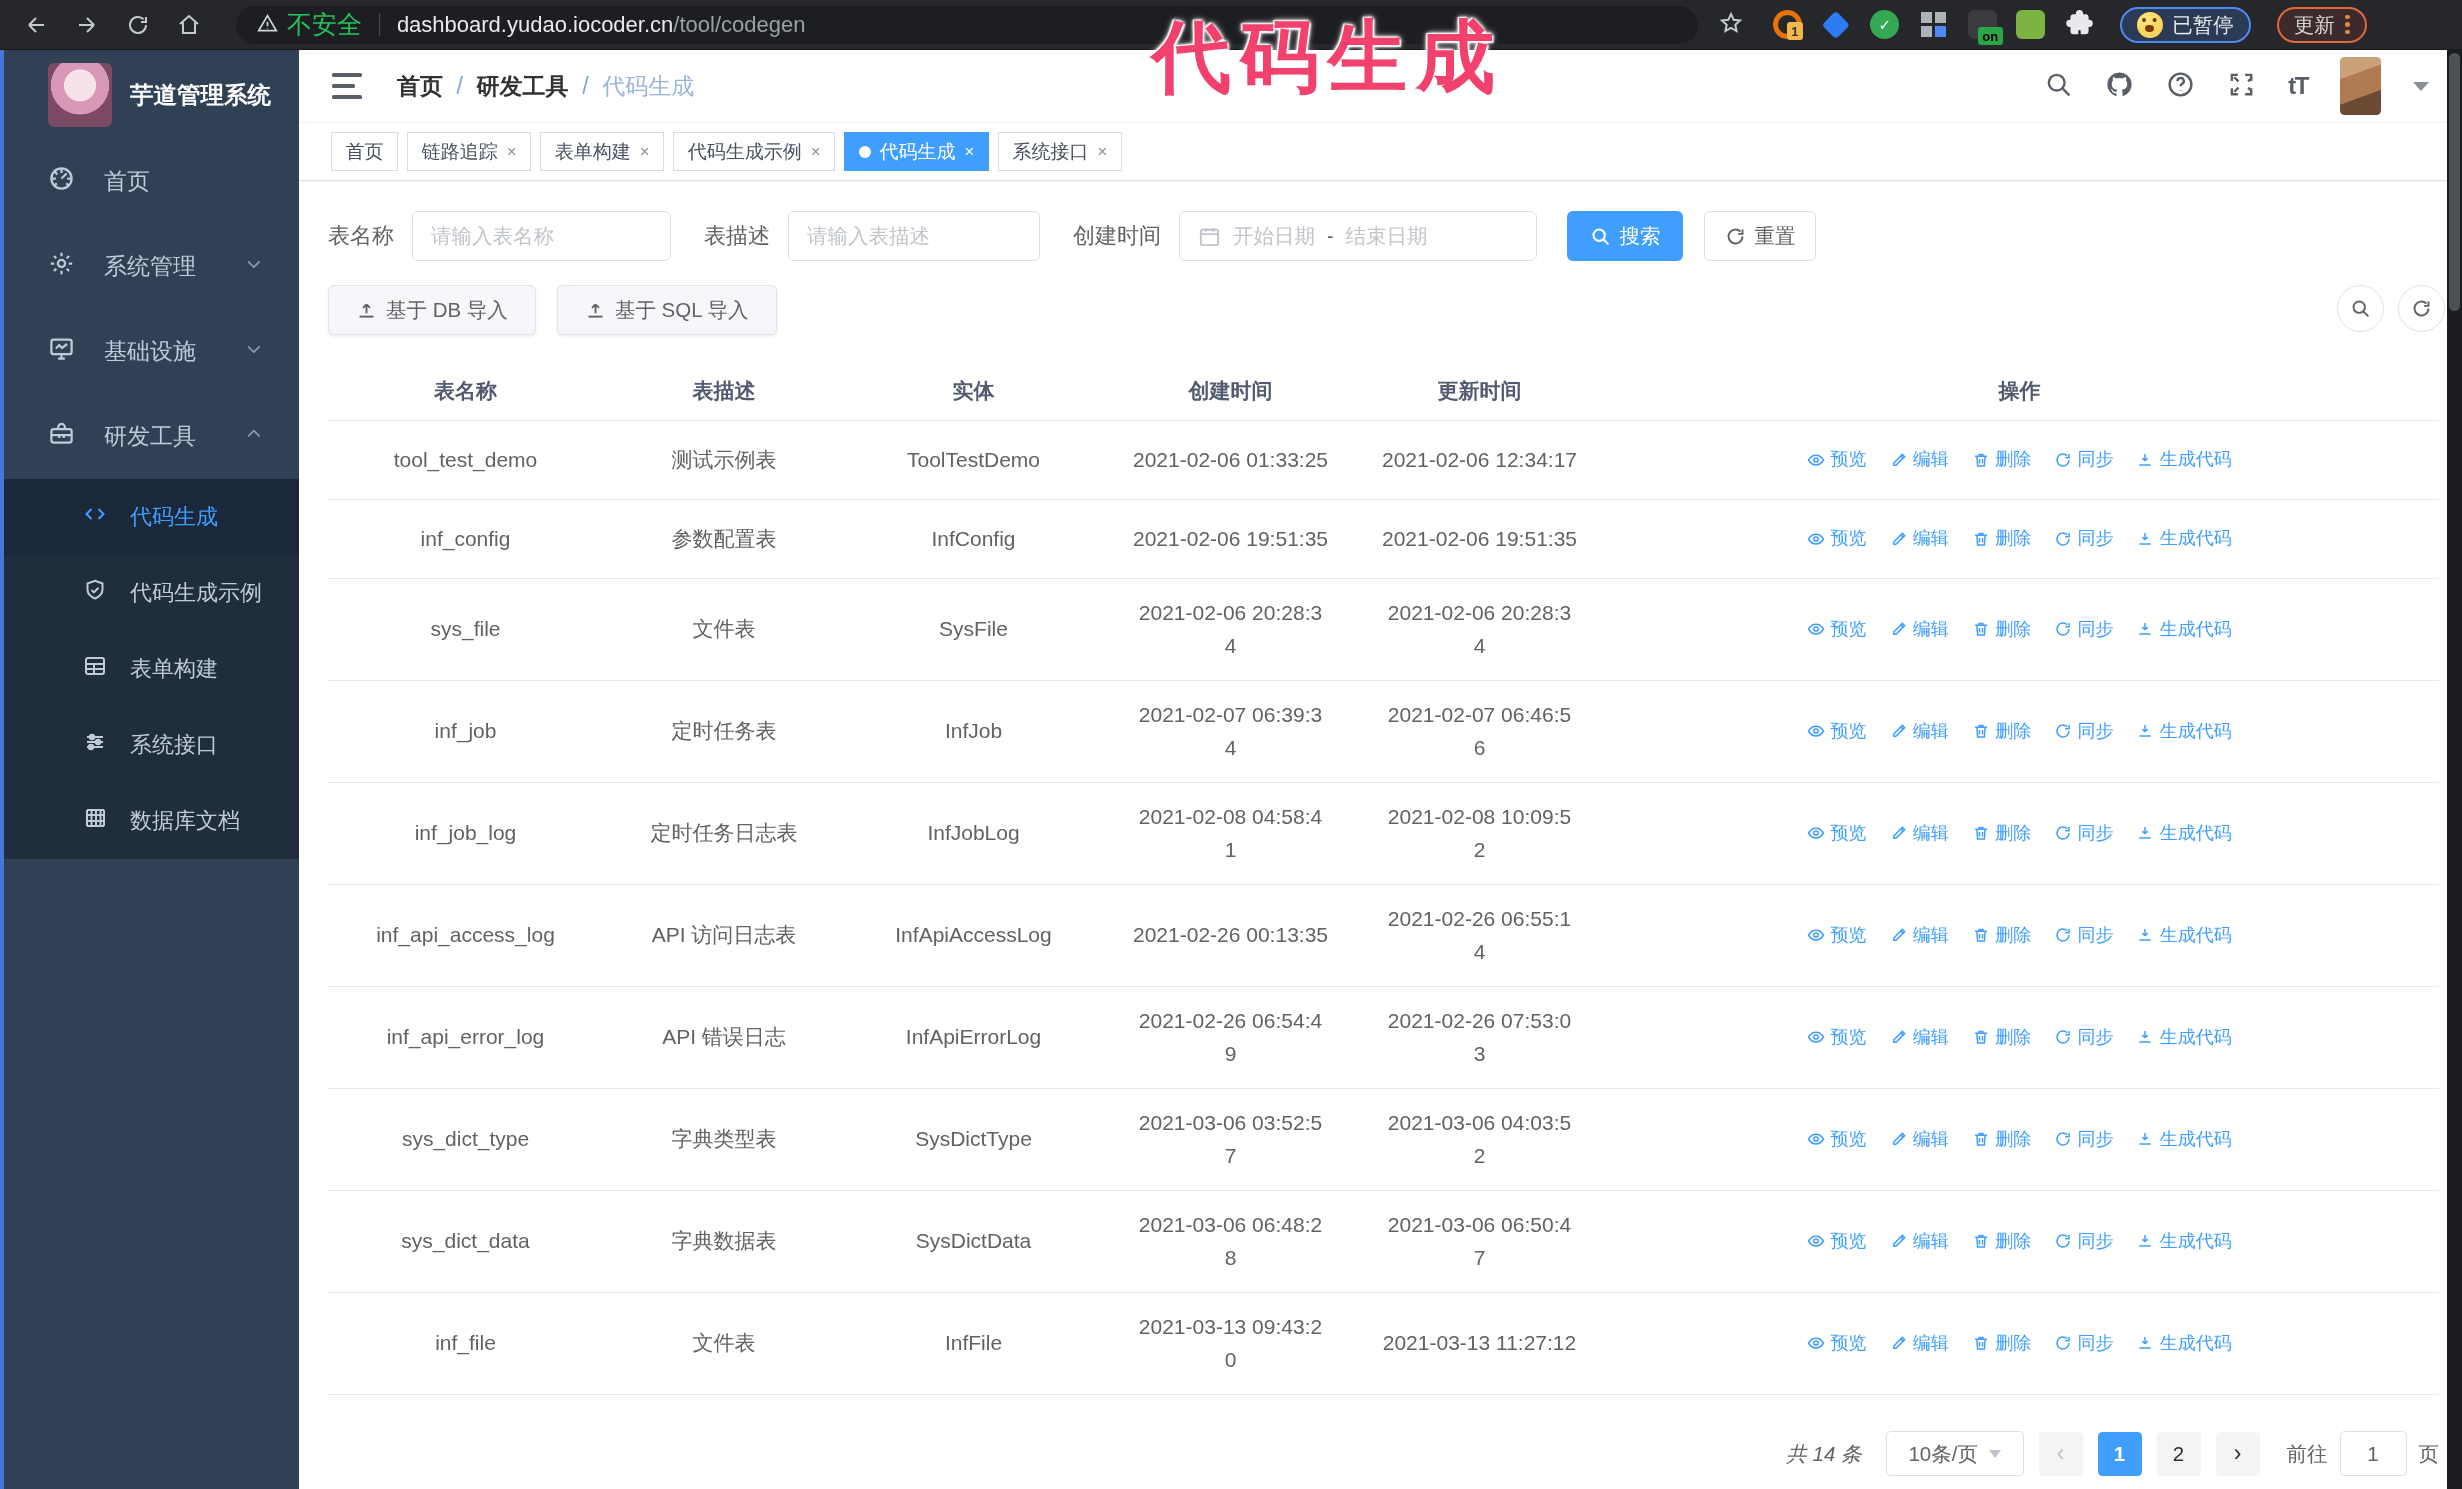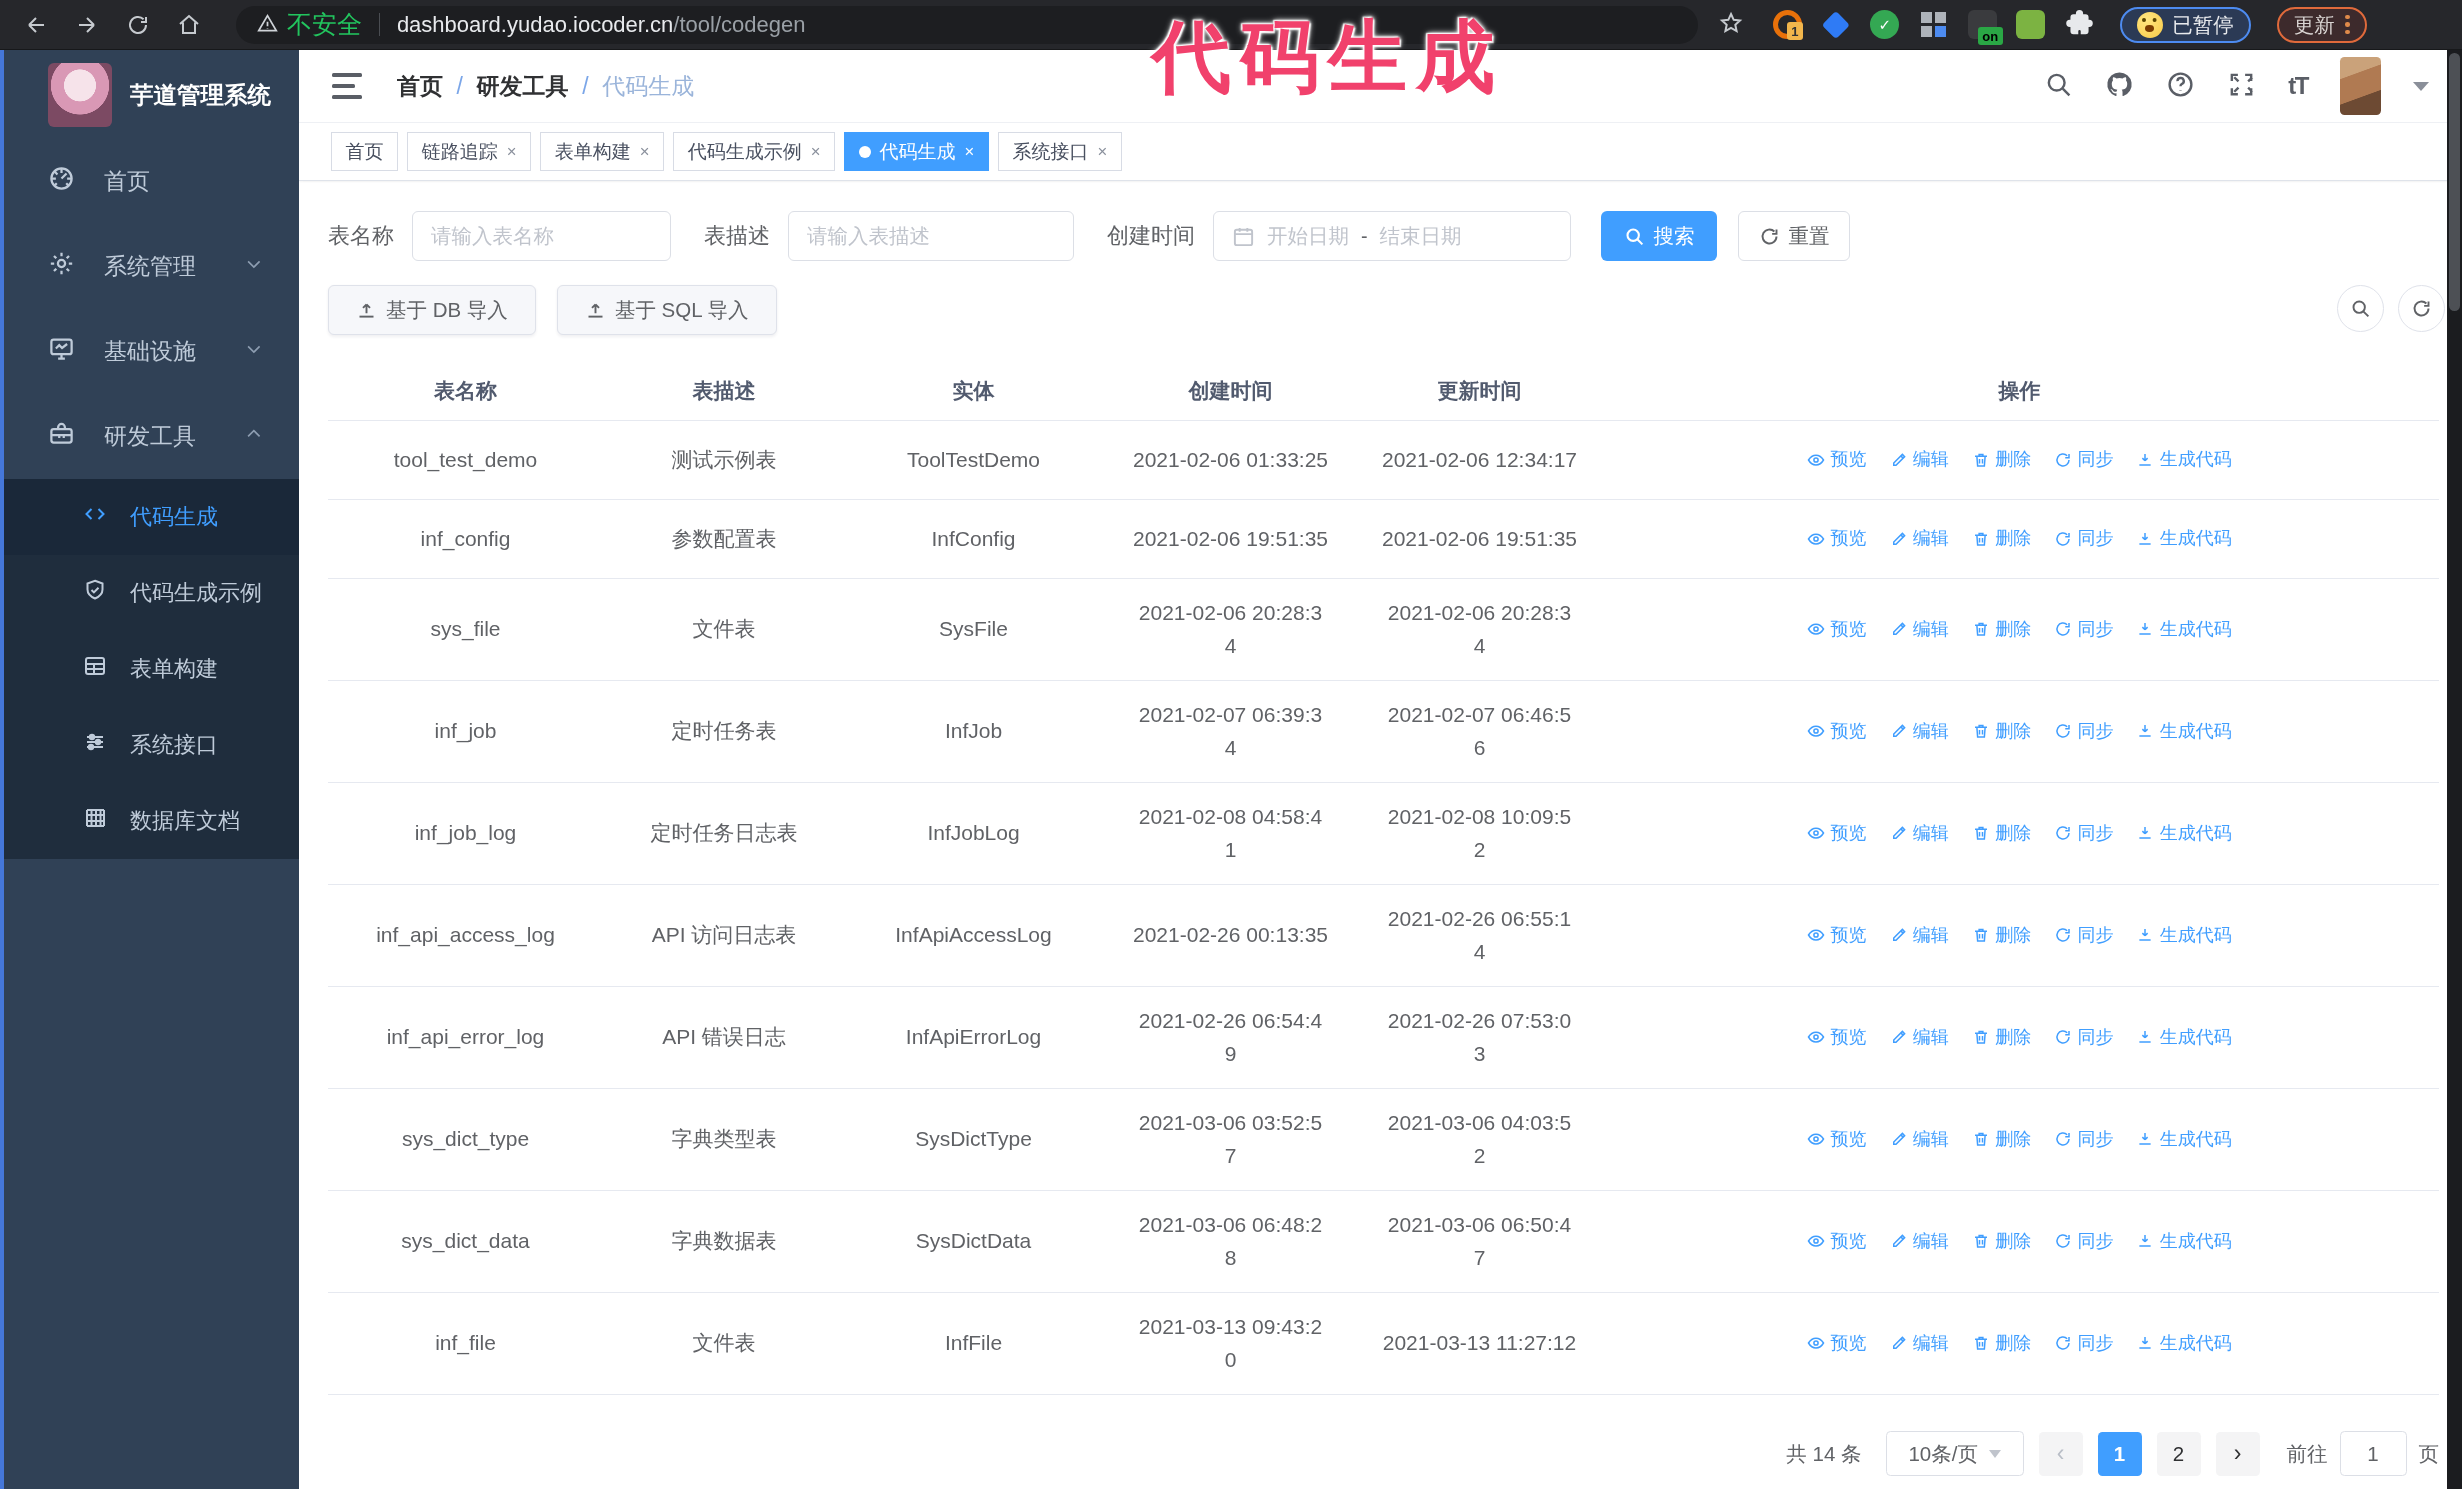--- a/index.html
+++ b/index.html
@@ -80,21 +80,21 @@
   .tag .dot { width:12px; height:12px; border-radius:50%; background:#fff; }
 
   .content { padding:30px 0 0 29px; }
 
   
   .filter-row { display:flex; align-items:center; height:50px; }
   .f-label { font-size:22px; color:#606266; margin-right:18px; white-space:nowrap; }
   .inputbox { height:50px; border:1.5px solid #dcdfe6; border-radius:6px; background:#fff; display:flex; align-items:center; padding:0 18px; }
   .inputbox .ph { color:#c0c4cc; font-size:20.5px; white-space:nowrap; }
   .w-name { width:259px; margin-right:33px; }
-  .w-desc { width:286px; margin-right:33px; }
+  .w-desc { width:252px; margin-right:33px; }
   .daterange { width:358px; gap:12px; margin-right:30px; }
   .daterange svg { width:23px; height:23px; color:#c0c4cc; flex:none; }
   .daterange .sep { color:#606266; font-size:19.7px; }
   .btn { height:50px; border-radius:6px; display:flex; align-items:center; justify-content:center; gap:9px; font-size:20.5px; cursor:pointer; border:1.5px solid transparent; white-space:nowrap; }
   .btn svg { width:21px; height:21px; }
   .btn.primary { background:#409EFF; color:#fff; width:116px; }
   .btn.plain { background:#fff; color:#606266; border-color:#dcdfe6; width:112px; margin-left:21px; }
   .btn.soft { background:#f6f7fa; color:#606266; border-color:#dfe2ea; padding:0 27px; box-shadow:0 1.5px 3px rgba(60,70,90,.08); }
 
   
@@ -109,21 +109,21 @@
   .tr { display:grid; grid-template-columns:275px 242px 257px 257px 241px 839px; border-top:1.5px solid #e6e9f0; align-items:center; }
   .tr.head { border-top:none; }
   .td { text-align:center; font-size:21px; color:#606266; white-space:pre-line; line-height:1.55; padding:0 7.6px; }
   .tr.head .td { font-weight:bold; color:#515a6e; }
   .actions { display:flex; align-items:center; justify-content:center; gap:23px; }
   .alink { display:flex; align-items:center; gap:5.3px; color:#409EFF; font-size:18px; cursor:pointer; white-space:nowrap;text-align:right; }
   .alink svg { width:18px; height:18px; }
 
   
   .pagination { width:2111px; margin-top:36px; display:flex; align-items:center; justify-content:flex-end; gap:15px; font-size:20.5px; color:#606266; }
-  .pg-total { margin-right:9px; }
+  .pg-total { margin-right:9px;font-style:italic; }
   .pg-select { width:138px; height:45px; border:1.5px solid #dcdfe6; border-radius:4.5px; display:flex; align-items:center; justify-content:center; gap:10.6px; cursor:pointer; }
   .pg-select .caret-down { border-left-width:6.8px; border-right-width:6.8px; border-top-width:8.3px; border-top-color:#c0c4cc; }
   .pg-btn { min-width:44px; height:44px; border-radius:4.5px; background:#f4f4f5; color:#303133; display:flex; align-items:center; justify-content:center; font-size:20.5px; cursor:pointer; }
   .pg-btn.arrow { color:#b9bec7; font-size:23px; }
   .pg-btn.active { background:#409EFF; color:#fff; font-weight:bold; }
   .pg-goto { display:flex; align-items:center; gap:12px; margin-left:12px; }
   .pg-input { width:67px; height:45px; border:1.5px solid #dcdfe6; border-radius:4.5px; display:flex; align-items:center; justify-content:center; color:#606266; }
 
   
   .v-scrollbar { position:absolute; right:0; top:50px; width:15px; bottom:0; background:#1b1c1f; z-index:50; }

